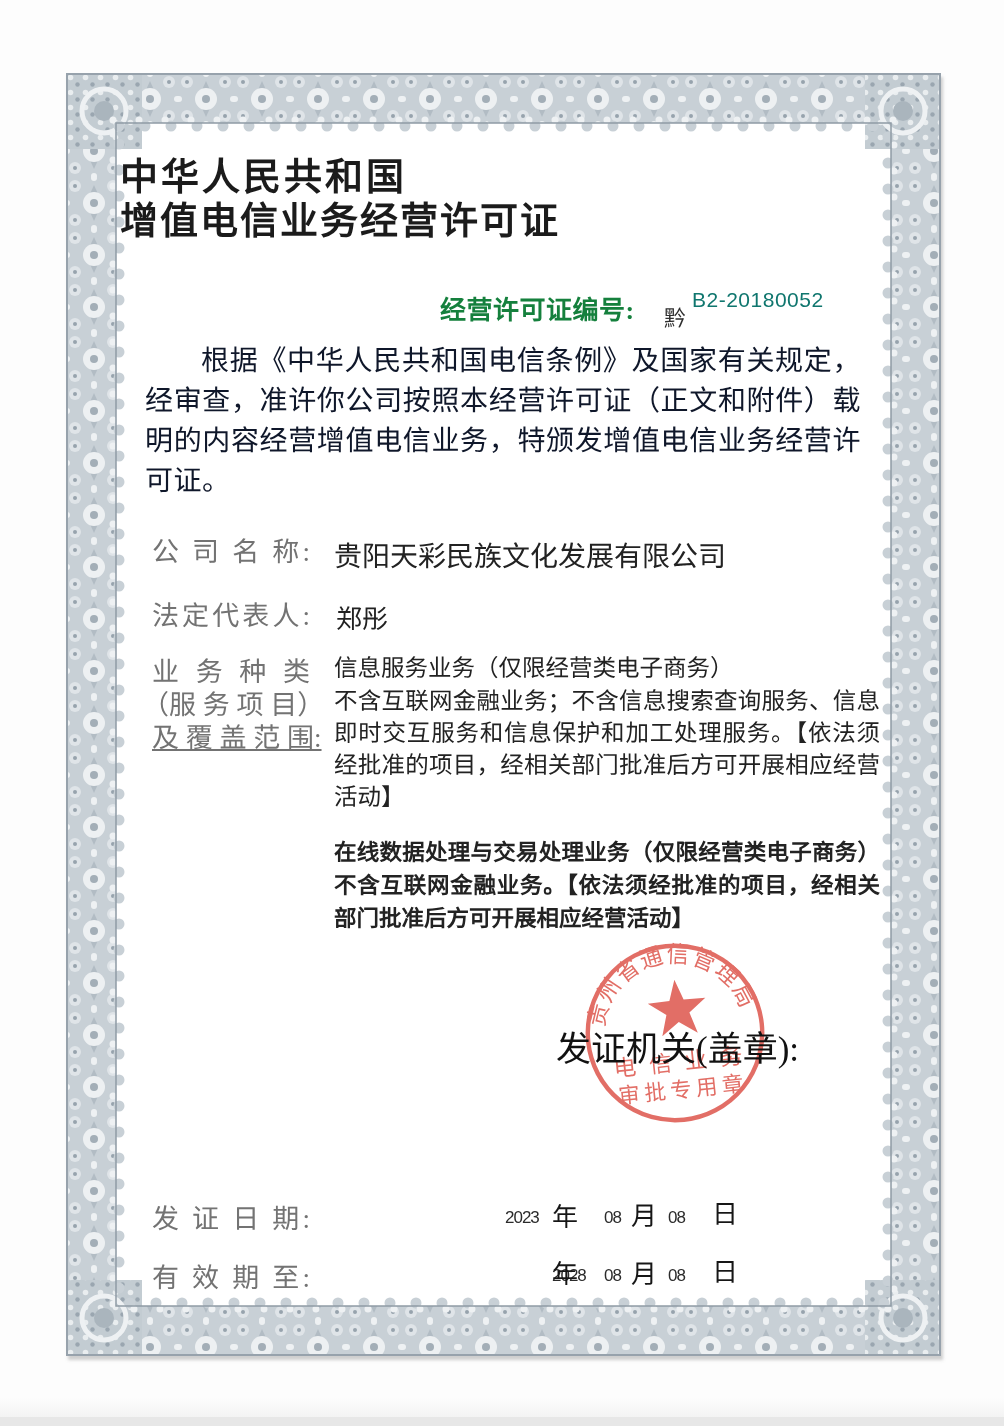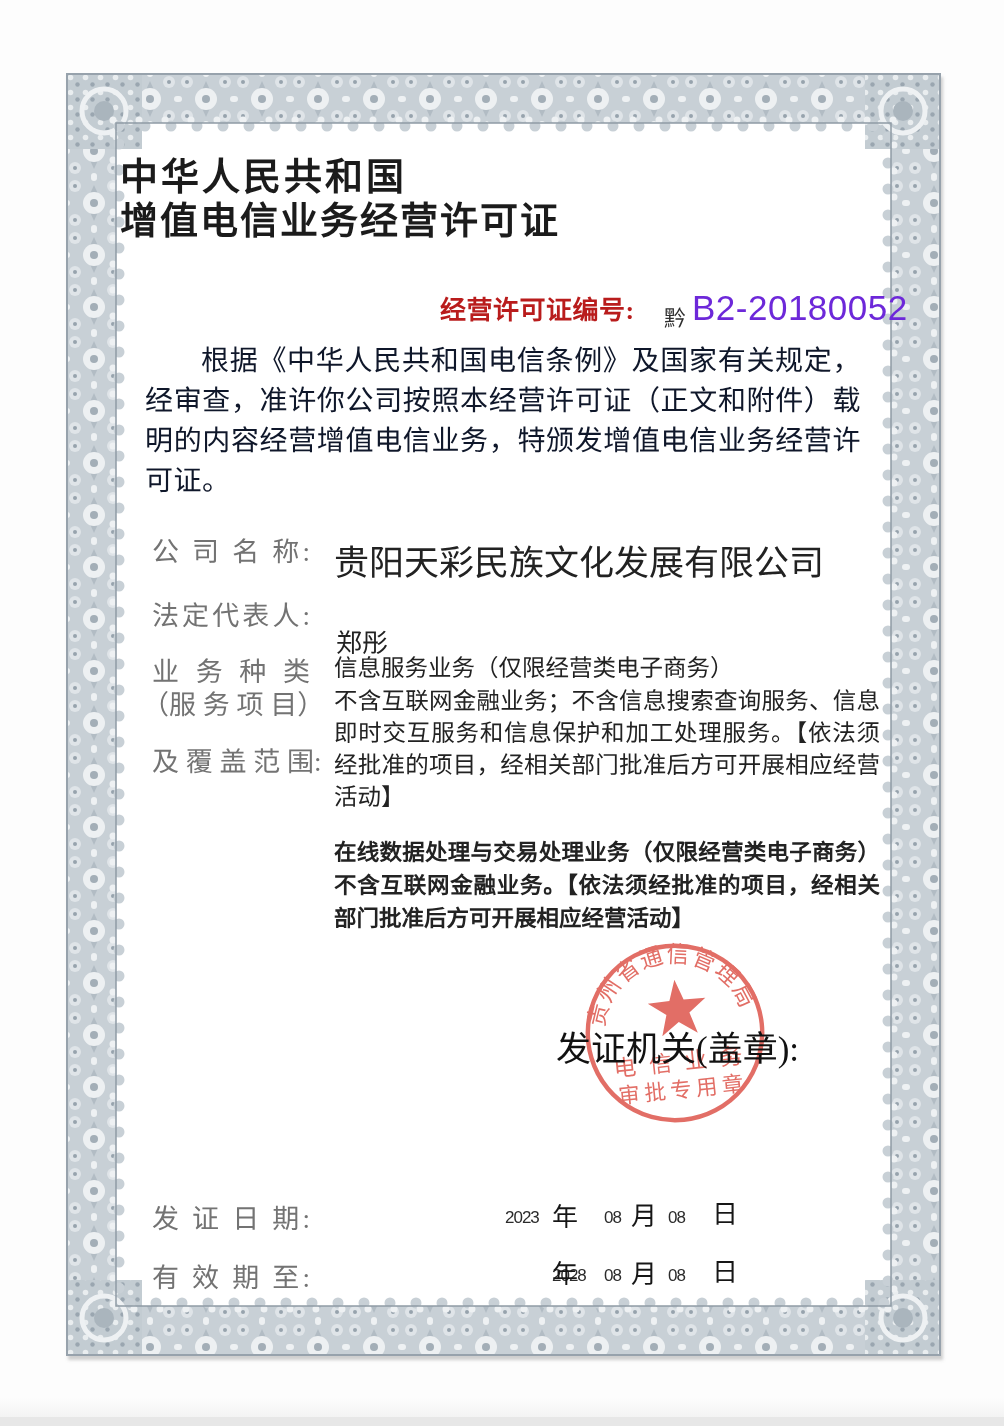--- a/index.html
+++ b/index.html
@@ -18,23 +18,23 @@
   .frame-svg{position:absolute;left:0;top:0;display:block;}
   
   .title{
     position:absolute;left:120px;width:765px;
     font-weight:700;color:#1b1b1b;
     font-family:"Liberation Serif","DejaVu Serif",serif;
   }
   .title.l1{top:146px;font-size:38px;letter-spacing:3px;}
   .title.l2{top:190px;font-size:38px;letter-spacing:2px;}
   
-  .licno-label{position:absolute;left:440px;top:289px;font-size:26px;font-weight:700;letter-spacing:.5px;color:#b91c1c;}
+  .licno-label{position:absolute;left:440px;top:289px;font-size:26px;font-weight:700;letter-spacing:.5px;color:#15803d;}
   .licno-region{position:absolute;left:664px;top:300px;font-size:22px;color:#2e2e2e;font-family:"Liberation Sans","DejaVu Sans",sans-serif;}
-  .licno-value{position:absolute;left:692px;top:288px;font-size:35px;letter-spacing:.5px;color:#6d28d9;font-family:"Liberation Sans","DejaVu Sans",sans-serif;}
+  .licno-value{position:absolute;left:692px;top:288px;font-size:21px;letter-spacing:.5px;color:#0f766e;font-family:"Liberation Sans","DejaVu Sans",sans-serif;}
   
   .intro{
     position:absolute;left:145px;top:341px;width:716px;
     font-size:28px;line-height:40px;text-align:justify;text-indent:2em;
     color:#0f172a;letter-spacing:.5px;
   }
   
   .flabel{
     position:absolute;display:inline-block;width:158px;
     font-size:27px;color:#737373;
@@ -125,28 +125,28 @@
 <div class="title l1">中华人民共和国</div>
 <div class="title l2">增值电信业务经营许可证</div>
 
 <div class="licno-label">经营许可证编号:</div>
 <div class="licno-region">黔</div>
 <div class="licno-value">B2-20180052</div>
 
 <div class="intro">根据《中华人民共和国电信条例》及国家有关规定，经审查，准许你公司按照本经营许可证（正文和附件）载明的内容经营增值电信业务，特颁发增值电信业务经营许可证。</div>
 
 <div class="flabel" style="left:152px;top:530px;">公 司 名 称:</div>
-<div class="fvalue" style="left:334px;top:534px;font-size:35px;">贵阳天彩民族文化发展有限公司</div>
+<div class="fvalue" style="left:334px;top:534px;font-size:28px;">贵阳天彩民族文化发展有限公司</div>
 
 <div class="flabel" style="left:152px;top:594px;">法定代表人:</div>
-<div class="fvalue" style="left:336px;top:598px;font-size:26px;margin-top:24px;">郑彤</div>
+<div class="fvalue" style="left:336px;top:598px;font-size:26px;">郑彤</div>
 
 <div class="flabel" style="left:152px;top:650px;">业 务 种 类</div>
 <div class="flabel" style="left:142px;top:683px;width:178px;">（服 务 项 目）</div>
-<div class="flabel" style="left:152px;top:740px;width:164px;">及 覆 盖 范 围:</div>
+<div class="flabel" style="left:152px;top:716px;width:164px;text-decoration:underline;">及 覆 盖 范 围:</div>
 
 <div class="scope-text scope-title">信息服务业务（仅限经营类电子商务）</div>
 <div class="scope-text scope-detail">不含互联网金融业务；不含信息搜索查询服务、信息即时交互服务和信息保护和加工处理服务。【依法须经批准的项目，经相关部门批准后方可开展相应经营活动】</div>
 <div class="scope-text scope-item2">在线数据处理与交易处理业务（仅限经营类电子商务）不含互联网金融业务。【依法须经批准的项目，经相关部门批准后方可开展相应经营活动】</div>
 
 <div class="stamp-box">
   <svg width="196" height="196" viewBox="0 0 200 200">
     <g transform="rotate(-6 100 102)" opacity="0.82" fill="#dc4f45">
       <circle cx="100" cy="102" r="89" fill="none" stroke="#dc4f45" stroke-width="4.5"></circle>
       <polygon points="105,48 112.3,69 134.5,69.4 116.8,82.8 123.2,104.1 105,91.4 86.8,104.1 93.2,82.8 75.5,69.4 97.7,69"></polygon>

